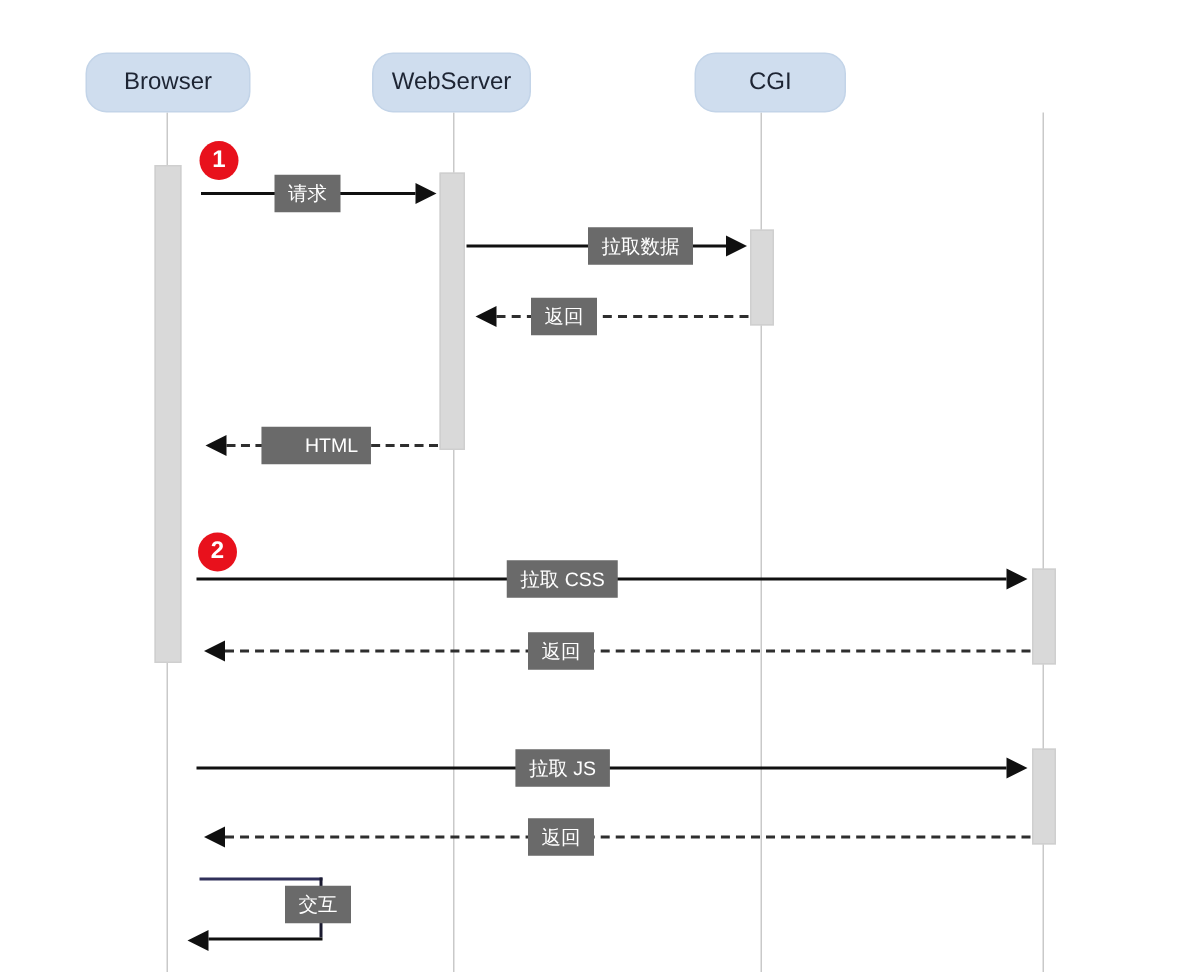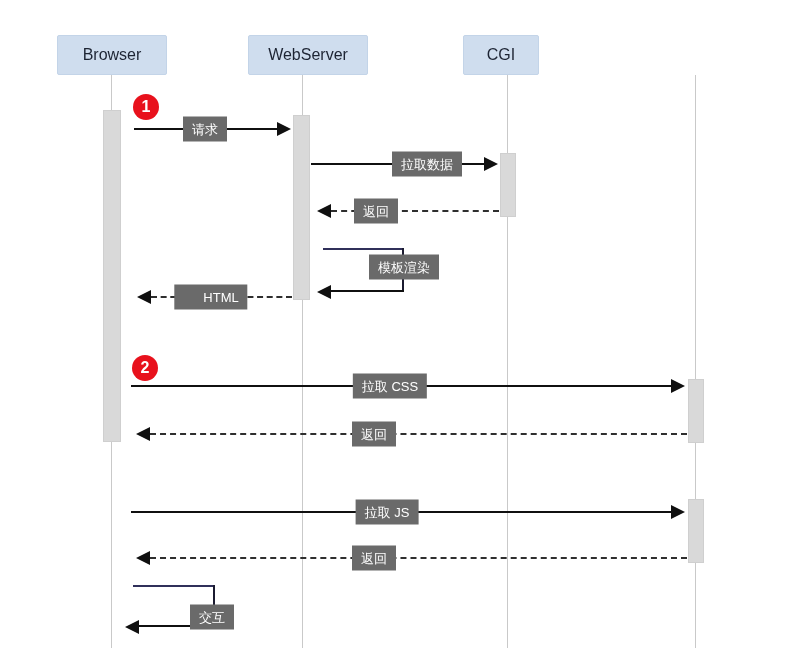--- a/index.html
+++ b/index.html
@@ -2,21 +2,21 @@
 <html><head>
 <meta charset="utf-8">
 <style>
   html,body { margin:0; padding:0; background:#ffffff; }
   .canvas {
     position:relative; width:802px; height:650px; background:#ffffff;
     font-family:"Liberation Sans", sans-serif; overflow:hidden;
   }
   .actor {
     position:absolute; top:35px; height:40px;
-    background:#cfddee; border:1px solid #c3d4e8; border-radius:2px;
+    background:#cfddee; border:1px solid #c3d4e8; border-radius:14px;
     display:flex; align-items:center; justify-content:center;
     font-size:16px; color:#1d2433; box-sizing:border-box;
   }
   .lifeline { position:absolute; top:75px; height:573px; width:1px; background:#c9c9c9; }
   .activation { position:absolute; background:#d9d9d9; border:1px solid #cfcfcf; box-sizing:border-box; }
   .step {
     position:absolute; width:26px; height:26px; border-radius:50%;
     background:#e8111c; color:#ffffff; font-size:16px; font-weight:bold;
     display:flex; align-items:center; justify-content:center; z-index:6;
   }
@@ -52,24 +52,24 @@
 <div class="canvas">
 
   <div class="lifeline" style="left:111px;"></div>
   <div class="lifeline" style="left:302px;"></div>
   <div class="lifeline" style="left:507px;"></div>
   <div class="lifeline" style="left:695px;"></div>
 
   <div class="actor" style="left:57px;width:110px;">
     <span>Browser</span>
   </div>
-  <div class="actor" style="left:248px;width:120px;">
+  <div class="actor" style="left:248px;width:106px;">
     <span>WebServer</span>
   </div>
-  <div class="actor" style="left:463px;width:76px;">
+  <div class="actor" style="left:463px;width:101px;">
     <span>CGI</span>
   </div>
 
   <div class="activation" style="left:103px;top:110px;width:18px;height:332px;"></div>
   <div class="activation" style="left:293px;top:115px;width:17px;height:185px;"></div>
   <div class="activation" style="left:500px;top:153px;width:16px;height:64px;"></div>
   <div class="activation" style="left:688px;top:379px;width:16px;height:64px;"></div>
   <div class="activation" style="left:688px;top:499px;width:16px;height:64px;"></div>
 
   <div class="step" style="left:133px;top:94px;">
@@ -90,59 +90,52 @@
     <div class="head-r"></div>
     <div class="msg-label" style="left:80px;top:0;margin-left:36px;">拉取数据</div>
   </div>
 
   <div class="msg left dashed" style="left:318px;top:211px;width:181px;">
     <div class="line"></div>
     <div class="head-l"></div>
     <div class="msg-label" style="left:58px;top:0;">返回</div>
   </div>
 
-  <div class="loop" style="left:318px;top:248px;width:86px;height:42px;">
-    <div class="loop-top" style="width:81px;"></div>
-    <div class="loop-right"></div>
-    <div class="loop-bottom"></div>
-    <div class="head-l"></div>
-    <div class="msg-label" style="left:86px;top:19px;">模板渲染</div>
-  </div>
 
   <div class="msg left dashed" style="left:138px;top:297px;width:154px;">
     <div class="line"></div>
     <div class="head-l"></div>
     <div class="msg-label" style="left:73px;top:0;padding-left:29px;">HTML</div>
   </div>
 
   <div class="msg right" style="left:131px;top:386px;width:553px;">
     <div class="line"></div>
     <div class="head-r"></div>
-    <div class="msg-label" style="left:259px;top:0;">拉取 CSS</div>
+    <div class="msg-label" style="left:244px;top:0;">拉取 CSS</div>
   </div>
 
   <div class="msg left dashed" style="left:137px;top:434px;width:550px;">
     <div class="line"></div>
     <div class="head-l"></div>
     <div class="msg-label" style="left:237px;top:0;">返回</div>
   </div>
 
   <div class="msg right" style="left:131px;top:512px;width:553px;">
     <div class="line"></div>
     <div class="head-r"></div>
-    <div class="msg-label" style="left:256px;top:0;">拉取 JS</div>
+    <div class="msg-label" style="left:244px;top:0;">拉取 JS</div>
   </div>
 
   <div class="msg left dashed" style="left:137px;top:558px;width:550px;">
     <div class="line"></div>
     <div class="head-l"></div>
     <div class="msg-label" style="left:237px;top:0;">返回</div>
   </div>
 
   <div class="loop" style="left:126px;top:585px;width:89px;height:40px;">
     <div class="loop-top" style="width:82px;"></div>
     <div class="loop-right"></div>
     <div class="loop-bottom"></div>
     <div class="head-l"></div>
-    <div class="msg-label" style="left:86px;top:32px;text-align:right;">交互</div>
+    <div class="msg-label" style="left:86px;top:18px;text-align:right;">交互</div>
   </div>
 
 </div>
 
 </body></html>

